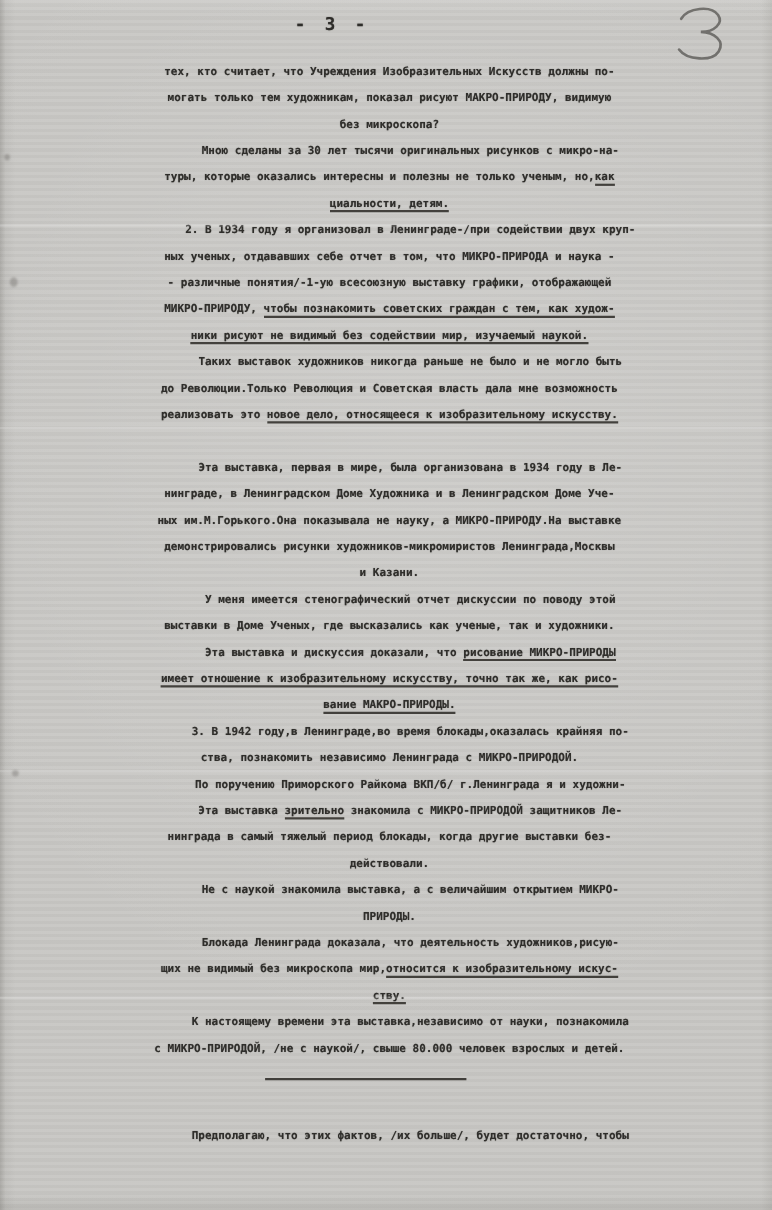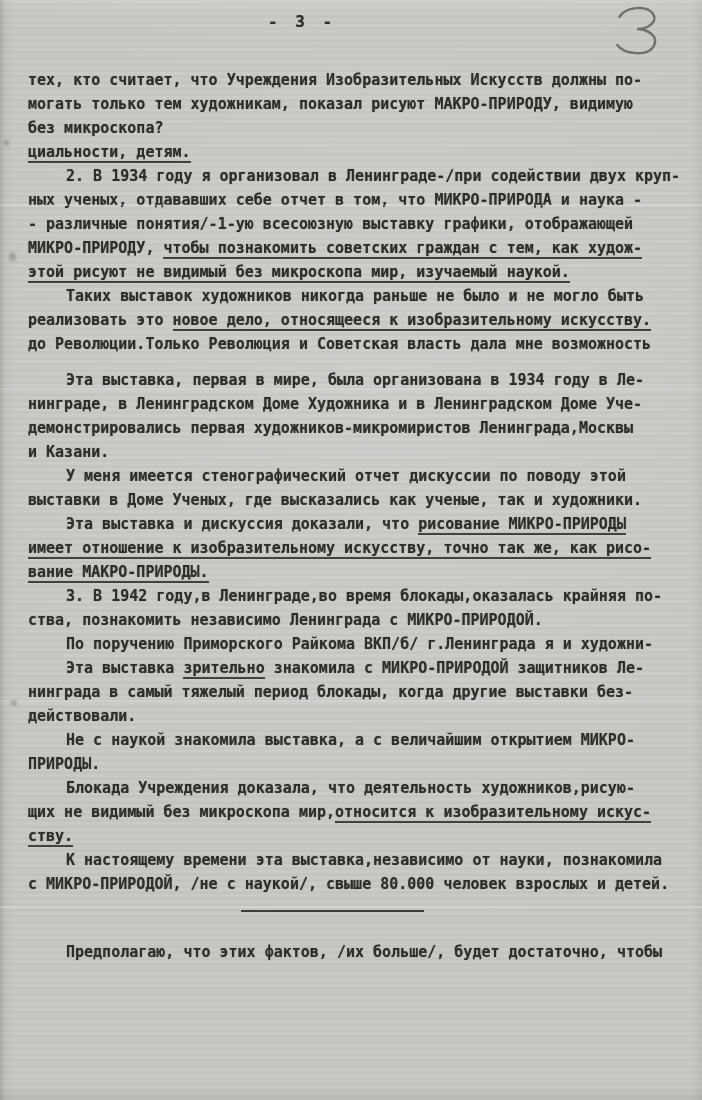--- a/index.html
+++ b/index.html
@@ -38,32 +38,33 @@
     position: absolute;
     top: 4px;
     left: 608px;
     width: 58px;
     height: 52px;
     transform: rotate(6deg);
   }
 
   .doc-body {
     position: absolute;
-    top: 68px;
+    top: 54px;
     left: 28px;
     width: 652px;
-    font-size: 15px;
+    font-size: 10px;
     line-height: 24px;
     font-weight: 700;
     text-shadow: 0 0 1px rgba(45,44,40,0.55);
+    text-align: center;
   }
 
   .para { margin: 0; }
-  .para.gap-s { margin-top: 12px; }
-  .para.gap-l { margin-top: 28px; }
+  .para.gap-s { margin-top: 24px; }
+  .para.gap-l { margin-top: 39px; }
 
   .line { white-space: pre; }
   .line.indent { padding-left: 38px; }
 
   .u {
     border-bottom: 2px solid rgba(48,46,41,0.88);
     padding-bottom: 0;
   }
 
   .divider {
@@ -110,38 +111,41 @@
     </svg>
   </div>
 
   <div class="doc-body">
       <div class="para">
         <div class="line"><span>тех, кто считает, что Учреждения Изобразительных Искусств должны по-</span></div>
         <div class="line"><span>могать только тем художникам, показал рисуют МАКРО-ПРИРОДУ, видимую</span></div>
         <div class="line"><span>без микроскопа?</span></div>
       </div>
       <div class="para">
+        <div class="line indent"><span>Мною сделаны за 30 лет тысячи оригинальных рисунков с микро-на-</span></div>
+        <div class="line"><span>туры, которые оказались интересны и полезны не только ученым, но,</span><span class="u">как</span></div>
         <div class="line"><span class="u">циальности, детям.</span></div>
       </div>
       <div class="para">
         <div class="line indent"><span>2. В 1934 году я организовал в Ленинграде-/при содействии двух круп-</span></div>
         <div class="line"><span>ных ученых, отдававших себе отчет в том, что МИКРО-ПРИРОДА и наука -</span></div>
         <div class="line"><span>- различные понятия/-1-ую всесоюзную выставку графики, отображающей</span></div>
         <div class="line"><span>МИКРО-ПРИРОДУ, </span><span class="u">чтобы познакомить советских граждан с тем, как худож-</span></div>
-        <div class="line"><span class="u">этой рисуют не видимый без микроскопа мир, изучаемый наукой.</span></div>
+        <div class="line"><span class="u">ники рисуют не видимый без содействии мир, изучаемый наукой.</span></div>
       </div>
       <div class="para">
         <div class="line indent"><span>Таких выставок художников никогда раньше не было и не могло быть</span></div>
+        <div class="line"><span>до Революции.Только Революция и Советская власть дала мне возможность</span></div>
         <div class="line"><span>реализовать это </span><span class="u">новое дело, относящееся к изобразительному искусству.</span></div>
-        <div class="line"><span>до Революции.Только Революция и Советская власть дала мне возможность</span></div>
       </div>
       <div class="para gap-s">
         <div class="line indent"><span>Эта выставка, первая в мире, была организована в 1934 году в Ле-</span></div>
         <div class="line"><span>нинграде, в Ленинградском Доме Художника и в Ленинградском Доме Уче-</span></div>
-        <div class="line"><span>демонстрировались первая художников-микромиристов Ленинграда,Москвы</span></div>
+        <div class="line"><span>ных им.М.Горького.Она показывала не науку, а МИКРО-ПРИРОДУ.На выставке</span></div>
+        <div class="line"><span>демонстрировались рисунки художников-микромиристов Ленинграда,Москвы</span></div>
         <div class="line"><span>и Казани.</span></div>
       </div>
       <div class="para">
         <div class="line indent"><span>У меня имеется стенографический отчет дискуссии по поводу этой</span></div>
         <div class="line"><span>выставки в Доме Ученых, где высказались как ученые, так и художники.</span></div>
       </div>
       <div class="para">
         <div class="line indent"><span>Эта выставка и дискуссия доказали, что </span><span class="u">рисование МИКРО-ПРИРОДЫ</span></div>
         <div class="line"><span class="u">имеет отношение к изобразительному искусству, точно так же, как рисо-</span></div>
         <div class="line"><span class="u">вание МАКРО-ПРИРОДЫ.</span></div>
@@ -156,21 +160,21 @@
       <div class="para">
         <div class="line indent"><span>Эта выставка </span><span class="u">зрительно</span><span> знакомила с МИКРО-ПРИРОДОЙ защитников Ле-</span></div>
         <div class="line"><span>нинграда в самый тяжелый период блокады, когда другие выставки без-</span></div>
         <div class="line"><span>действовали.</span></div>
       </div>
       <div class="para">
         <div class="line indent"><span>Не с наукой знакомила выставка, а с величайшим открытием МИКРО-</span></div>
         <div class="line"><span>ПРИРОДЫ.</span></div>
       </div>
       <div class="para">
-        <div class="line indent"><span>Блокада Учреждения доказала, что деятельность художников,рисую-</span></div>
+        <div class="line indent"><span>Блокада Ленинграда доказала, что деятельность художников,рисую-</span></div>
         <div class="line"><span>щих не видимый без микроскопа мир,</span><span class="u">относится к изобразительному искус-</span></div>
         <div class="line"><span class="u">ству.</span></div>
       </div>
       <div class="para">
         <div class="line indent"><span>К настоящему времени эта выставка,независимо от науки, познакомила</span></div>
         <div class="line"><span>с МИКРО-ПРИРОДОЙ, /не с наукой/, свыше 80.000 человек взрослых и детей.</span></div>
       </div>
       <div class="divider"></div>
       <div class="para gap-l">
         <div class="line indent"><span>Предполагаю, что этих фактов, /их больше/, будет достаточно, чтобы</span></div>

